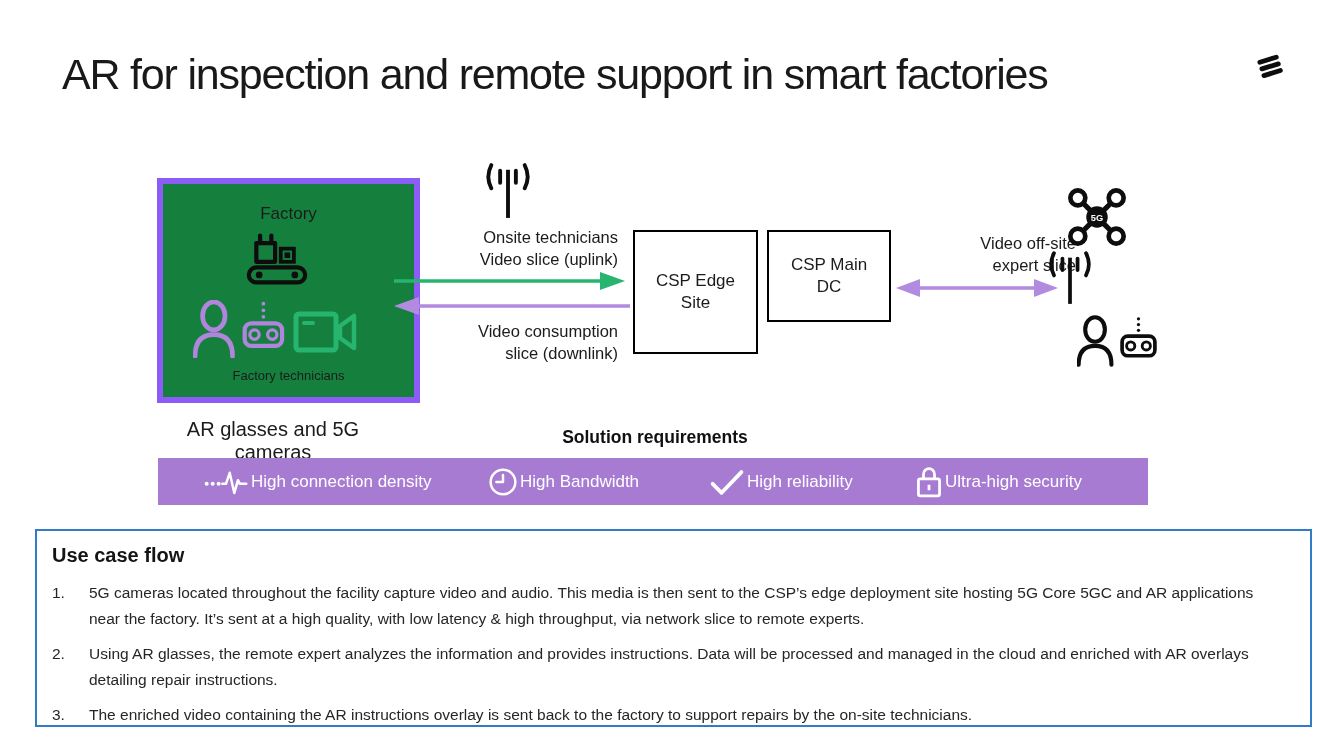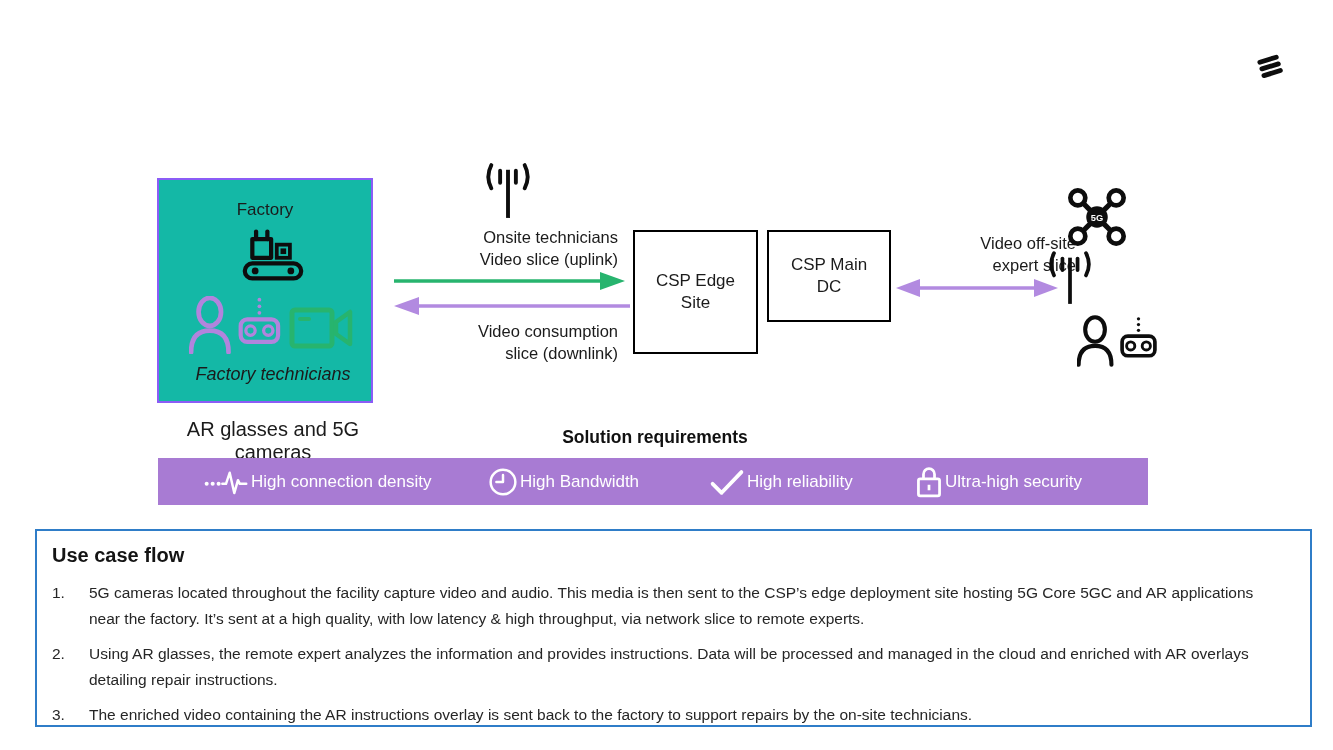--- a/index.html
+++ b/index.html
@@ -18,23 +18,23 @@
   }
 
   .logo-svg { left: 1256px; top: 50px; }
 
   
   .node-box {
     border: 2px solid #000; background: #fff;
     display: flex; align-items: center; justify-content: center;
     text-align: center; font-size: 17px; line-height: 1.32; color: #1b1b1b;
   }
-  .factory-box { left: 157px; top: 178px; width: 216px; height: 225px; border: 2px solid #8b5cf6; background:#14b8a6; }
+  .factory-box { left: 157px; top: 178px; width: 263px; height: 225px; border: 6px solid #8b5cf6; background:#15803d; }
   .factory-title { left: 0; top: 20px; width: 100%; text-align: center; font-size: 17px; }
-  .factory-sub { left: 8px; top: 184px; width: 100%; text-align: center; font-size: 18px; font-style: italic; }
+  .factory-sub { left: 0; top: 184px; width: 100%; text-align: center; font-size: 13px; }
   .factory-caption { left: 160px; top: 418px; width: 226px; text-align: center; font-size: 20px; }
 
   .edge-box { left: 633px; top: 230px; width: 125px; height: 124px; }
   .main-box { left: 767px; top: 230px; width: 124px; height: 92px; }
 
   .lbl { font-size: 16.5px; line-height: 22px; text-align: right; color: #1b1b1b; }
   .uplink-lbl   { left: 398px; top: 226px; width: 220px; }
   .downlink-lbl { left: 398px; top: 320px; width: 220px; }
   .expert-lbl   { left: 880px; top: 232px; width: 196px; }
 
@@ -63,20 +63,21 @@
 
   svg { display: block; }
   .stroke-black { stroke: #0d0d0d; fill: none; }
   .fill-black { fill: #0d0d0d; }
 </style>
 </head>
 <body>
 
 <div class="stage">
 
+  <div class="abs title">AR for inspection and remote support in smart factories</div>
 
   <svg class="abs logo-svg" width="28" height="32" viewBox="0 0 28 32">
     <g transform="rotate(-17 14 16)" fill="#0d0d0d">
       <rect x="3" y="7" width="22" height="4.8" rx="2.4"></rect>
       <rect x="3" y="14" width="22" height="4.8" rx="2.4"></rect>
       <rect x="3" y="21" width="22" height="4.8" rx="2.4"></rect>
     </g>
   </svg>
 
   <div class="abs factory-box">

